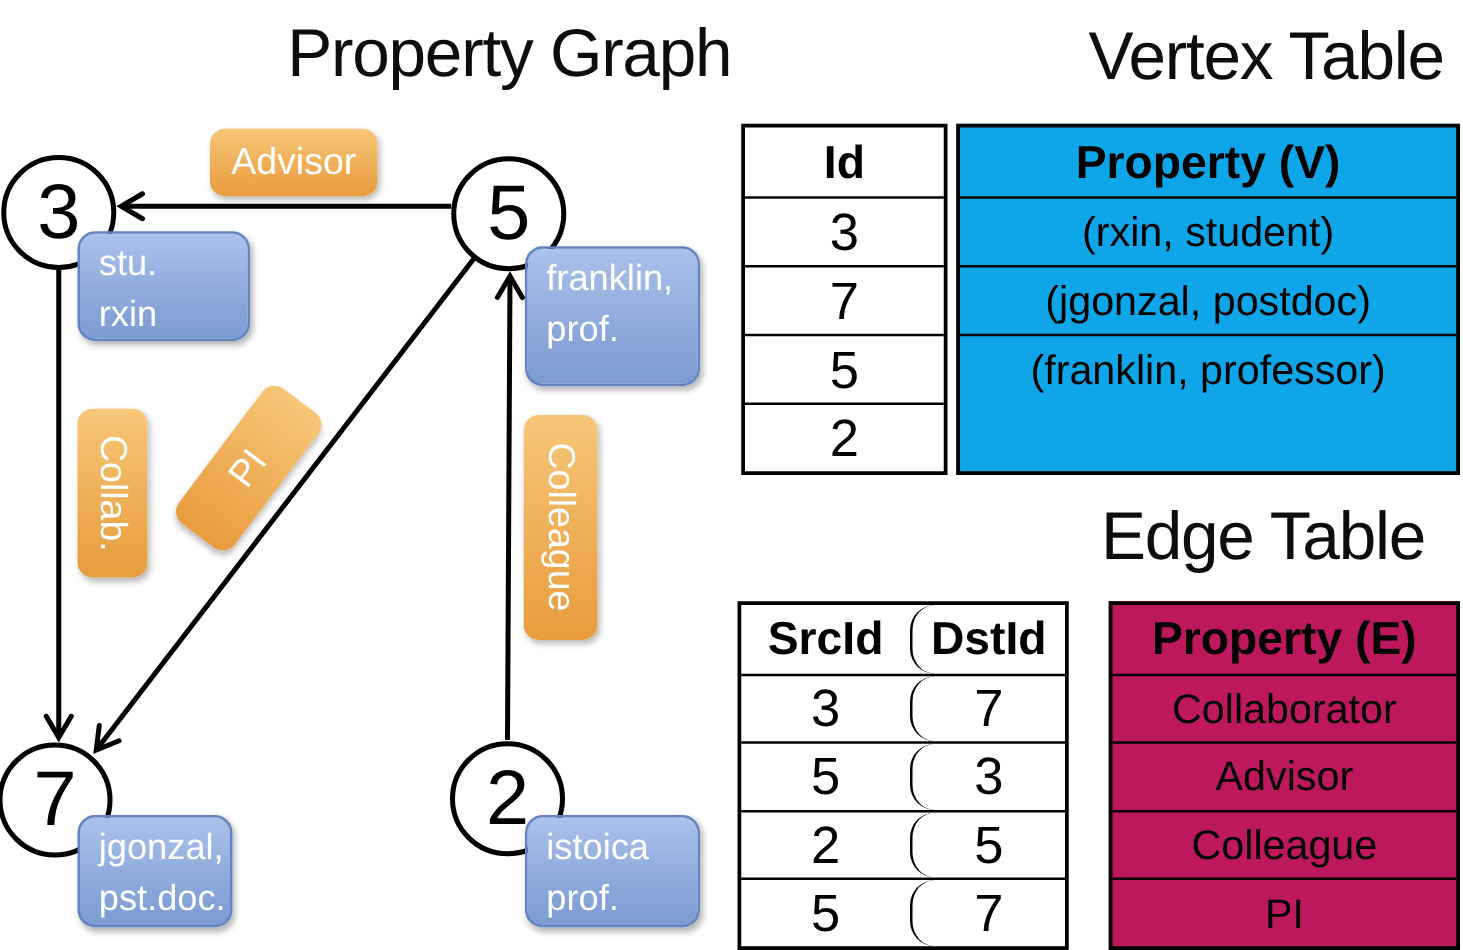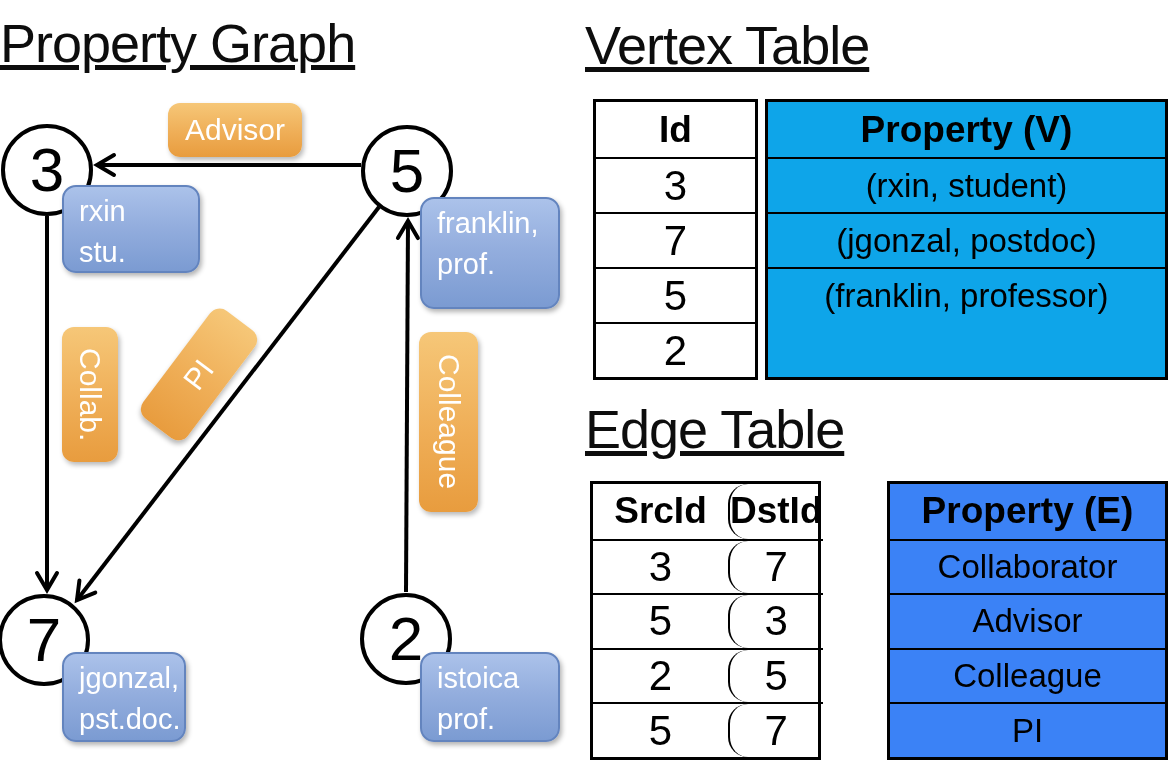--- a/index.html
+++ b/index.html
@@ -6,27 +6,26 @@
   body {
     width: 1170px; height: 760px;
     position: relative; overflow: hidden;
     font-family: "Liberation Sans", sans-serif;
     color: #000;
   }
 
   
   .title {
     position: absolute;
-    text-align: left;
+    text-align: right;
     font-size: 54px;
     font-weight: 300;
     letter-spacing: -1px;
     color: #0d0d0d;
     white-space: nowrap;
-    text-decoration: underline;
   }
   .graph-title   { left: 0px;   top: 12px;  width: 585px; }
   .vtable-title  { left: 585px; top: 14px;  width: 570px; }
   .etable-title  { left: 585px; top: 398px; width: 555px; }
 
   
   svg.edges { position: absolute; left: 0; top: 0; }
 
   
   .node {
@@ -94,22 +93,22 @@
     border-top: 2px solid #000;
     font-size: 33px;
     white-space: nowrap;
   }
   .tbl .cell.first { border-top: none; }
   .tbl .cell.head  { font-weight: bold; font-size: 37px; }
   .tbl .cell.num   { font-size: 42px; font-weight: 300; }
 
   .vt-id   { left: 593px; top: 99px;  width: 165px; height: 281px; }
   .vt-prop { left: 765px; top: 99px;  width: 403px; height: 281px; background: #0ea5e9; }
-  .et-ids  { left: 590px; top: 481px; width: 231px; height: 279px; }
-  .et-prop { left: 887px; top: 481px; width: 281px; height: 279px; background: #3b82f6; }
+  .et-ids  { left: 590px; top: 481px; width: 265px; height: 279px; }
+  .et-prop { left: 887px; top: 481px; width: 281px; height: 279px; background: #be185d; }
 
   .et-ids .row { display: grid; grid-template-columns: 135px 1fr; border-top: 2px solid #000; }
   .et-ids .row.first { border-top: none; }
   .et-ids .row .cell { border-top: none; }
   .et-ids .row .cell.right { border-left: 2px solid #000; border-radius: 20px; }
 </style>
 </head>
 <body>
 
 <svg class="edges" width="585" height="760" viewBox="0 0 585 760">
@@ -133,22 +132,22 @@
   <span>5</span>
 </div>
 <div class="node n7">
   <span>7</span>
 </div>
 <div class="node n2">
   <span>2</span>
 </div>
 
 <div class="vbox b3">
+  <div>stu.</div>
   <div>rxin</div>
-  <div>stu.</div>
 </div>
 <div class="vbox b5">
   <div>franklin,</div>
   <div>prof.</div>
 </div>
 <div class="vbox b7">
   <div>jgonzal,</div>
   <div>pst.doc.</div>
 </div>
 <div class="vbox b2">

